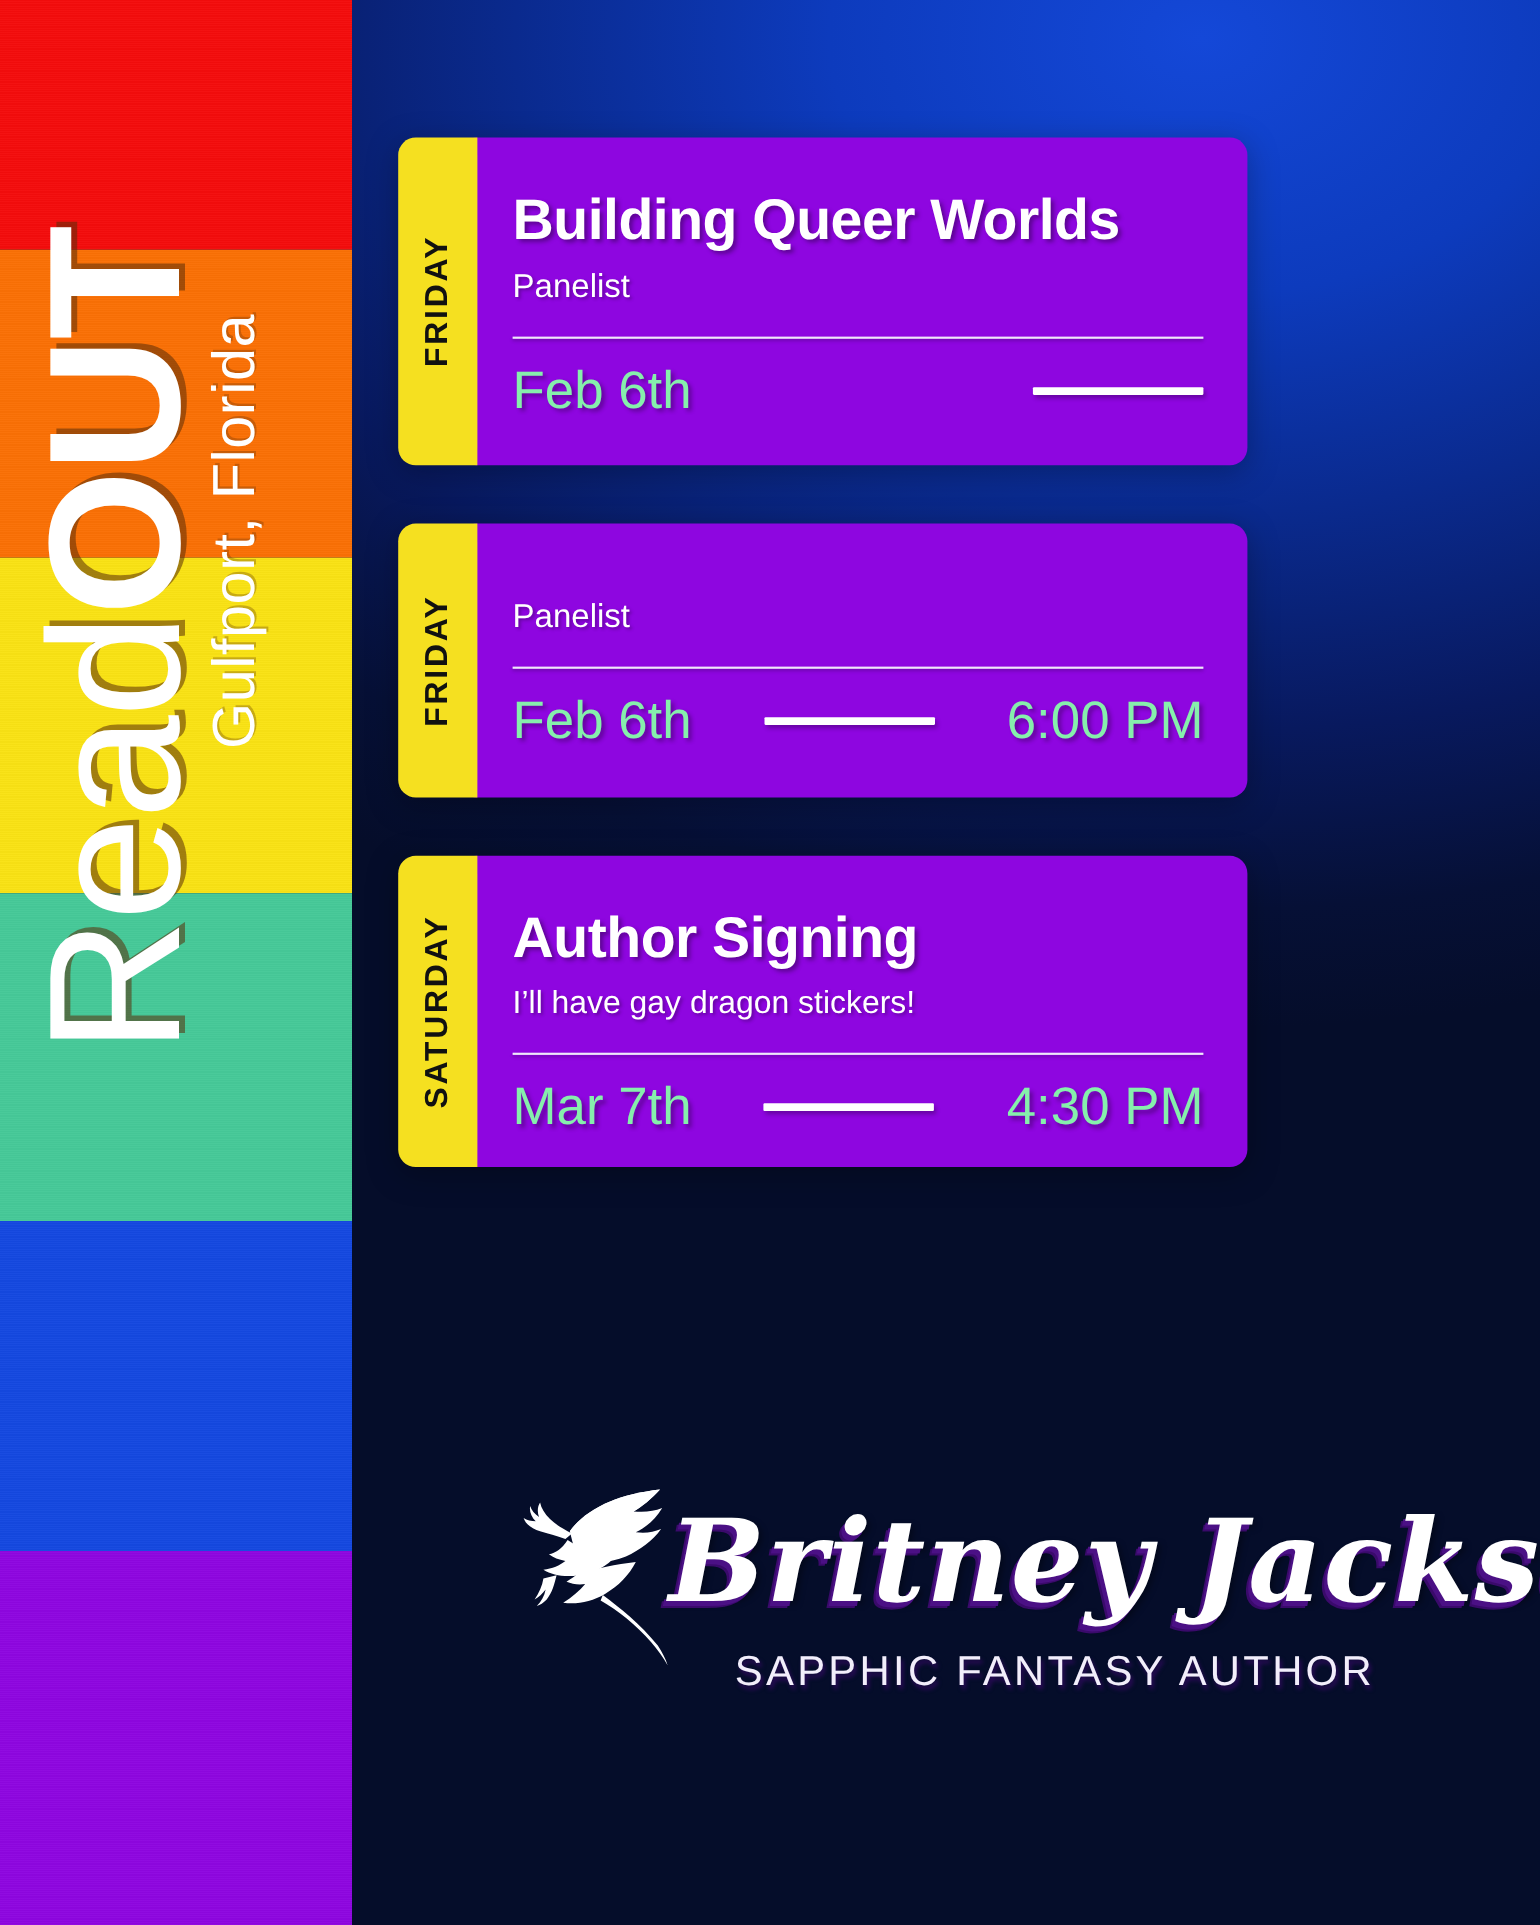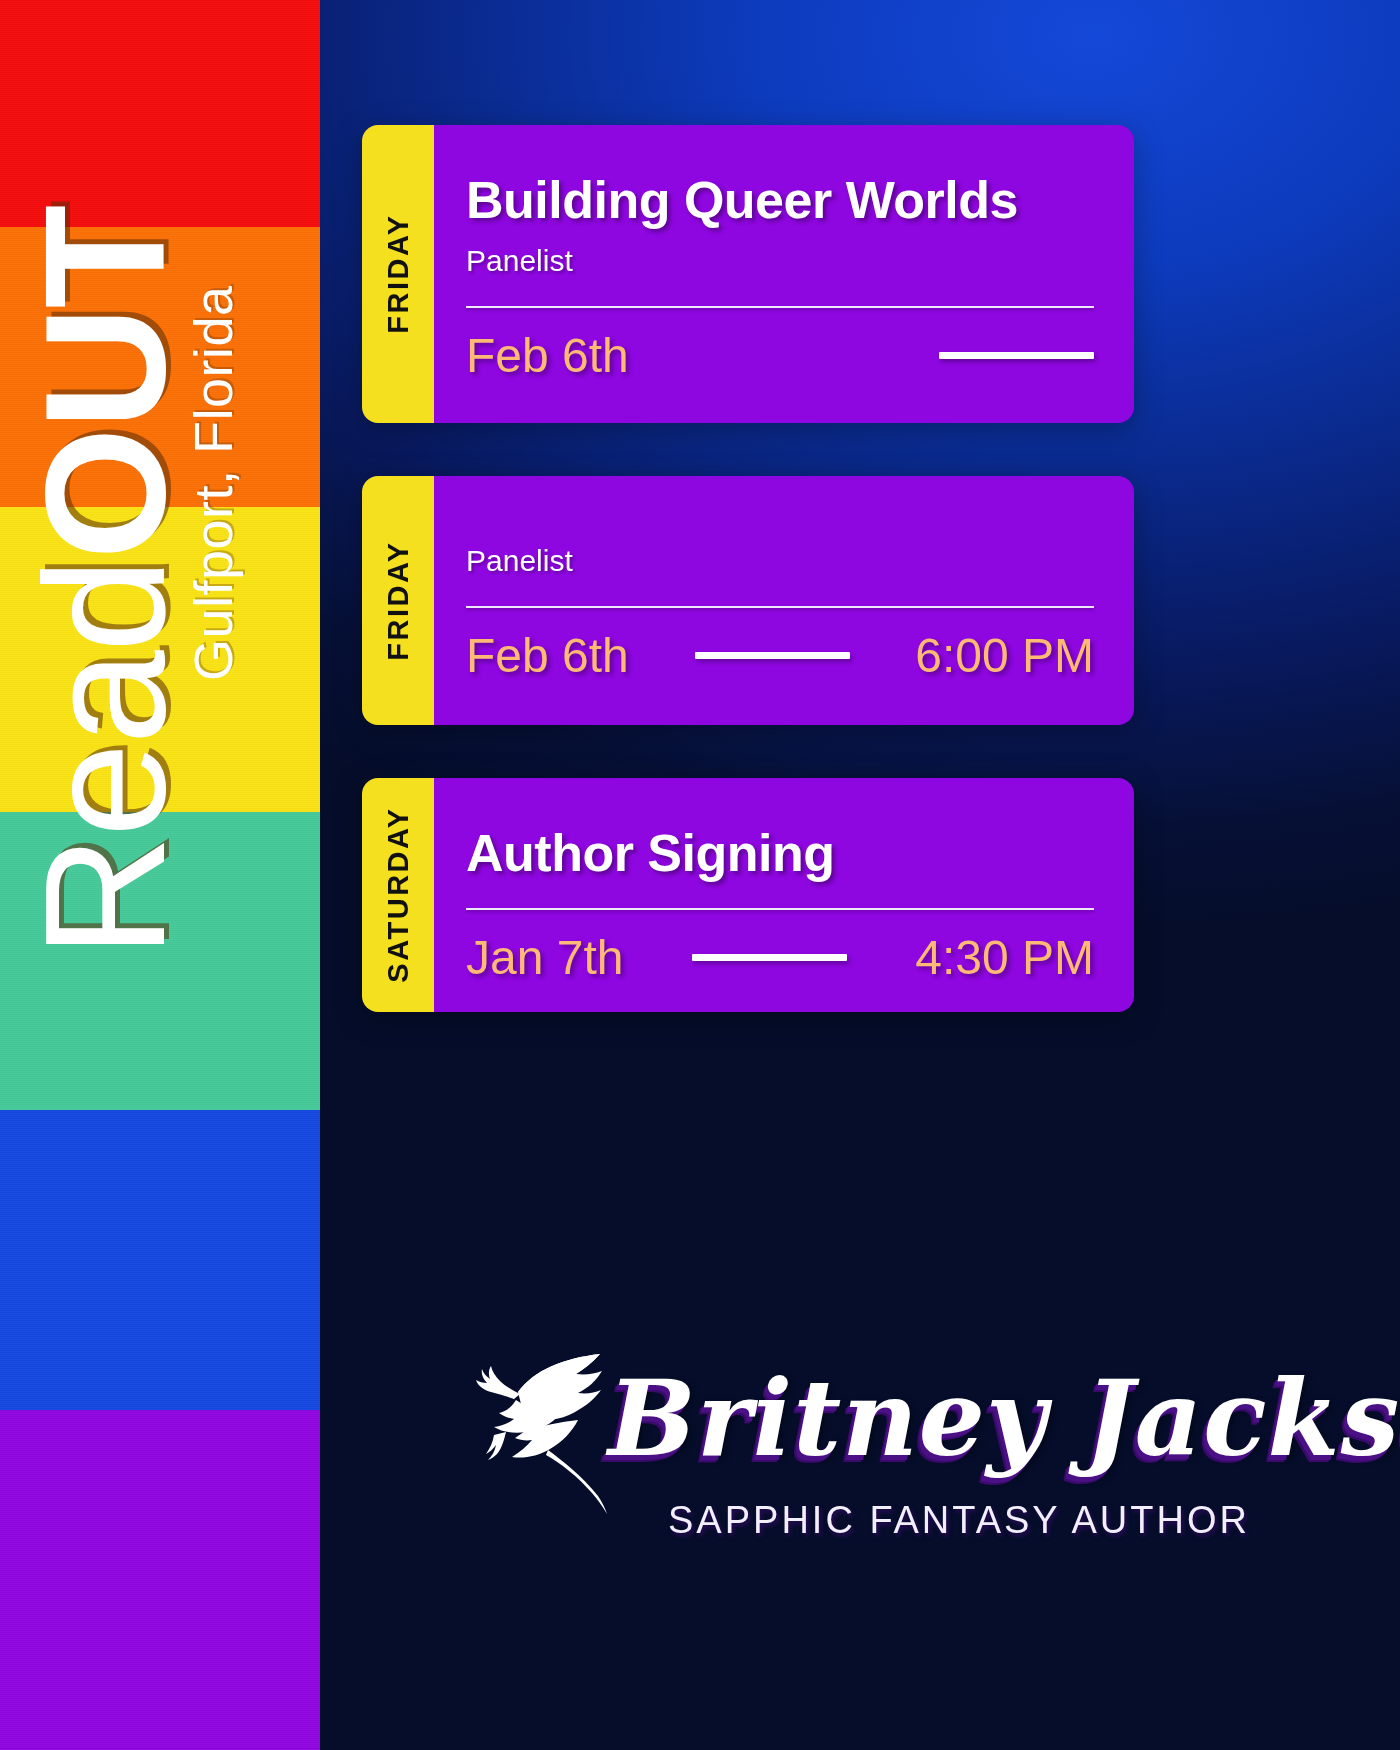--- a/index.html
+++ b/index.html
@@ -135,21 +135,21 @@
     width:100%;
     box-shadow:0 2px 3px rgba(0,0,0,.25);
   }
   .meta-row {
     display:flex; align-items:center; justify-content:space-between;
     gap:14px;
   }
   .meta-date, .meta-time {
     font-size:48px;
     font-weight:400;
-    color:#fdba74;
+    color:#86efac;
     text-shadow:3px 3px 4px rgba(0,0,0,.33);
     white-space:nowrap;
   }
   .meta-rule {
     flex:0 0 auto;
     width:155px; height:7px;
     background:#ffffff;
     border-radius:1px;
     box-shadow:2px 3px 4px rgba(0,0,0,.28);
   }
@@ -253,23 +253,24 @@
         </div>
       </div>
     </div>
 
     <div class="card c3">
       <div class="day-tab">
         <span class="day-label">SATURDAY</span>
       </div>
       <div class="card-body">
         <div class="card-title">Author Signing</div>
+        <div class="card-role">I’ll have gay dragon stickers!</div>
         <div class="divider"></div>
         <div class="meta-row">
-          <span class="meta-date">Jan 7th</span>
+          <span class="meta-date">Mar 7th</span>
           <span class="meta-rule"></span>
           <span class="meta-time">4:30 PM</span>
         </div>
       </div>
     </div>
 
   </div>
 
   <div class="signature">
     <div class="sig-row">

